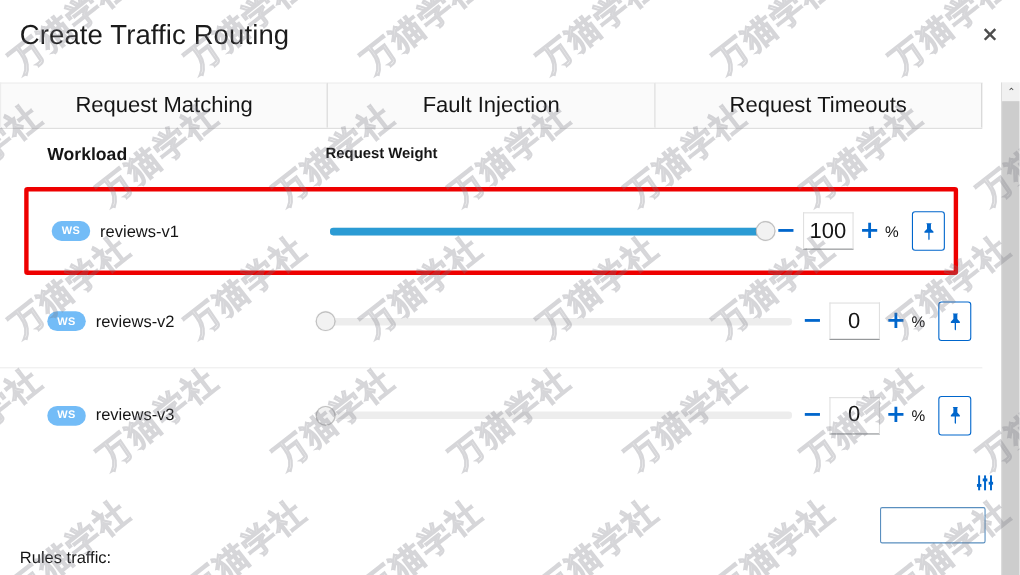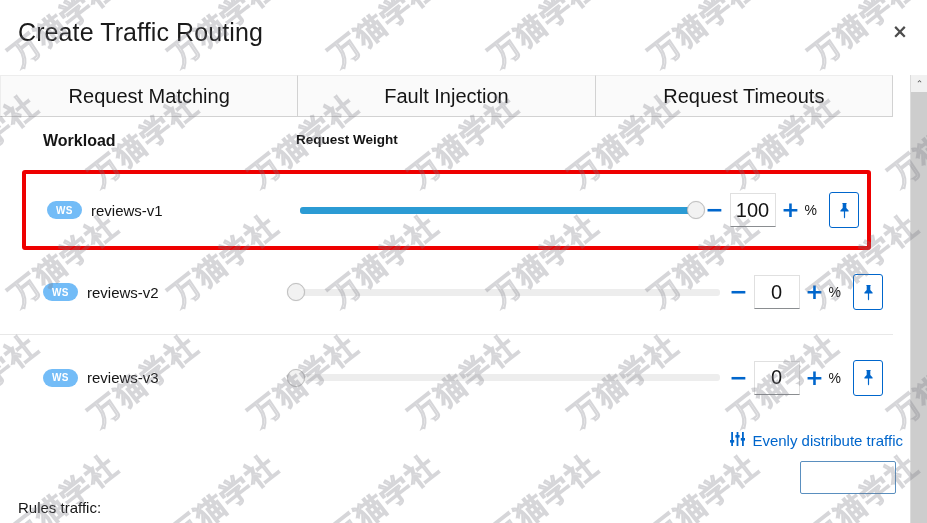--- a/index.html
+++ b/index.html
@@ -439,21 +439,20 @@
     <span>
       <svg width="15" height="14" viewBox="0 0 15 14" aria-hidden="true">
         <rect x="1.2" y="0" width="1.8" height="14" fill="#06c"></rect>
         <rect x="6.6" y="0" width="1.8" height="14" fill="#06c"></rect>
         <rect x="12" y="0" width="1.8" height="14" fill="#06c"></rect>
         <rect x="0" y="8" width="4.2" height="2.6" fill="#06c"></rect>
         <rect x="5.4" y="3" width="4.2" height="2.6" fill="#06c"></rect>
         <rect x="10.8" y="6" width="4.2" height="2.6" fill="#06c"></rect>
       </svg>
     </span>
-    <span>Evenly distribute traffic</span>
   </div>
 
   <button class="primary-btn"></button>
 
   <div class="rules-defined">Rules traffic:</div>
 
   <div class="scrollbar">
     <div class="scroll-up">⌃</div>
     <div class="scroll-thumb"></div>
   </div>

